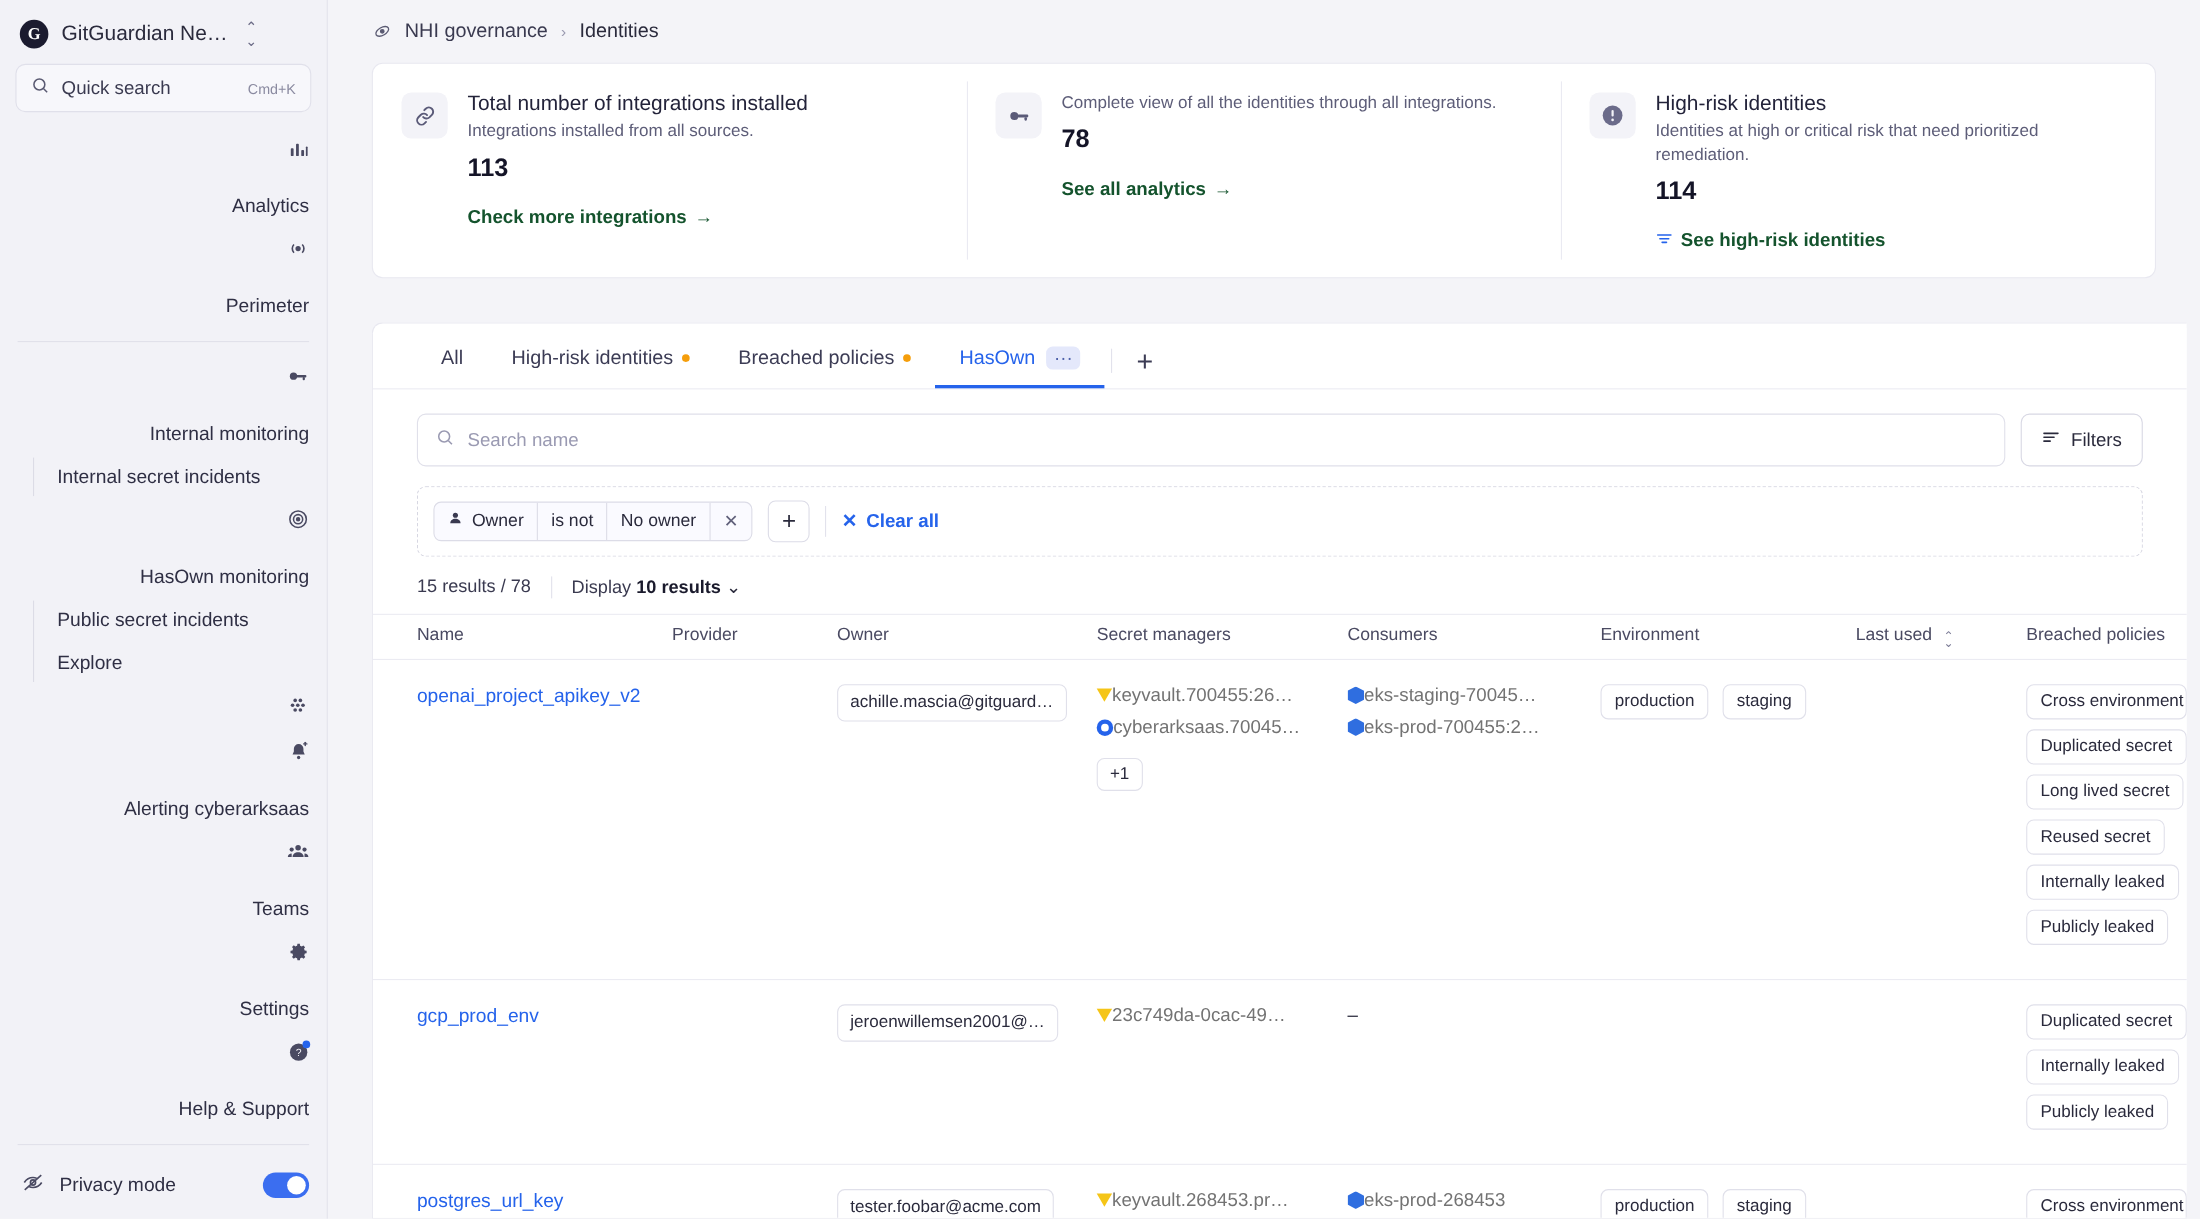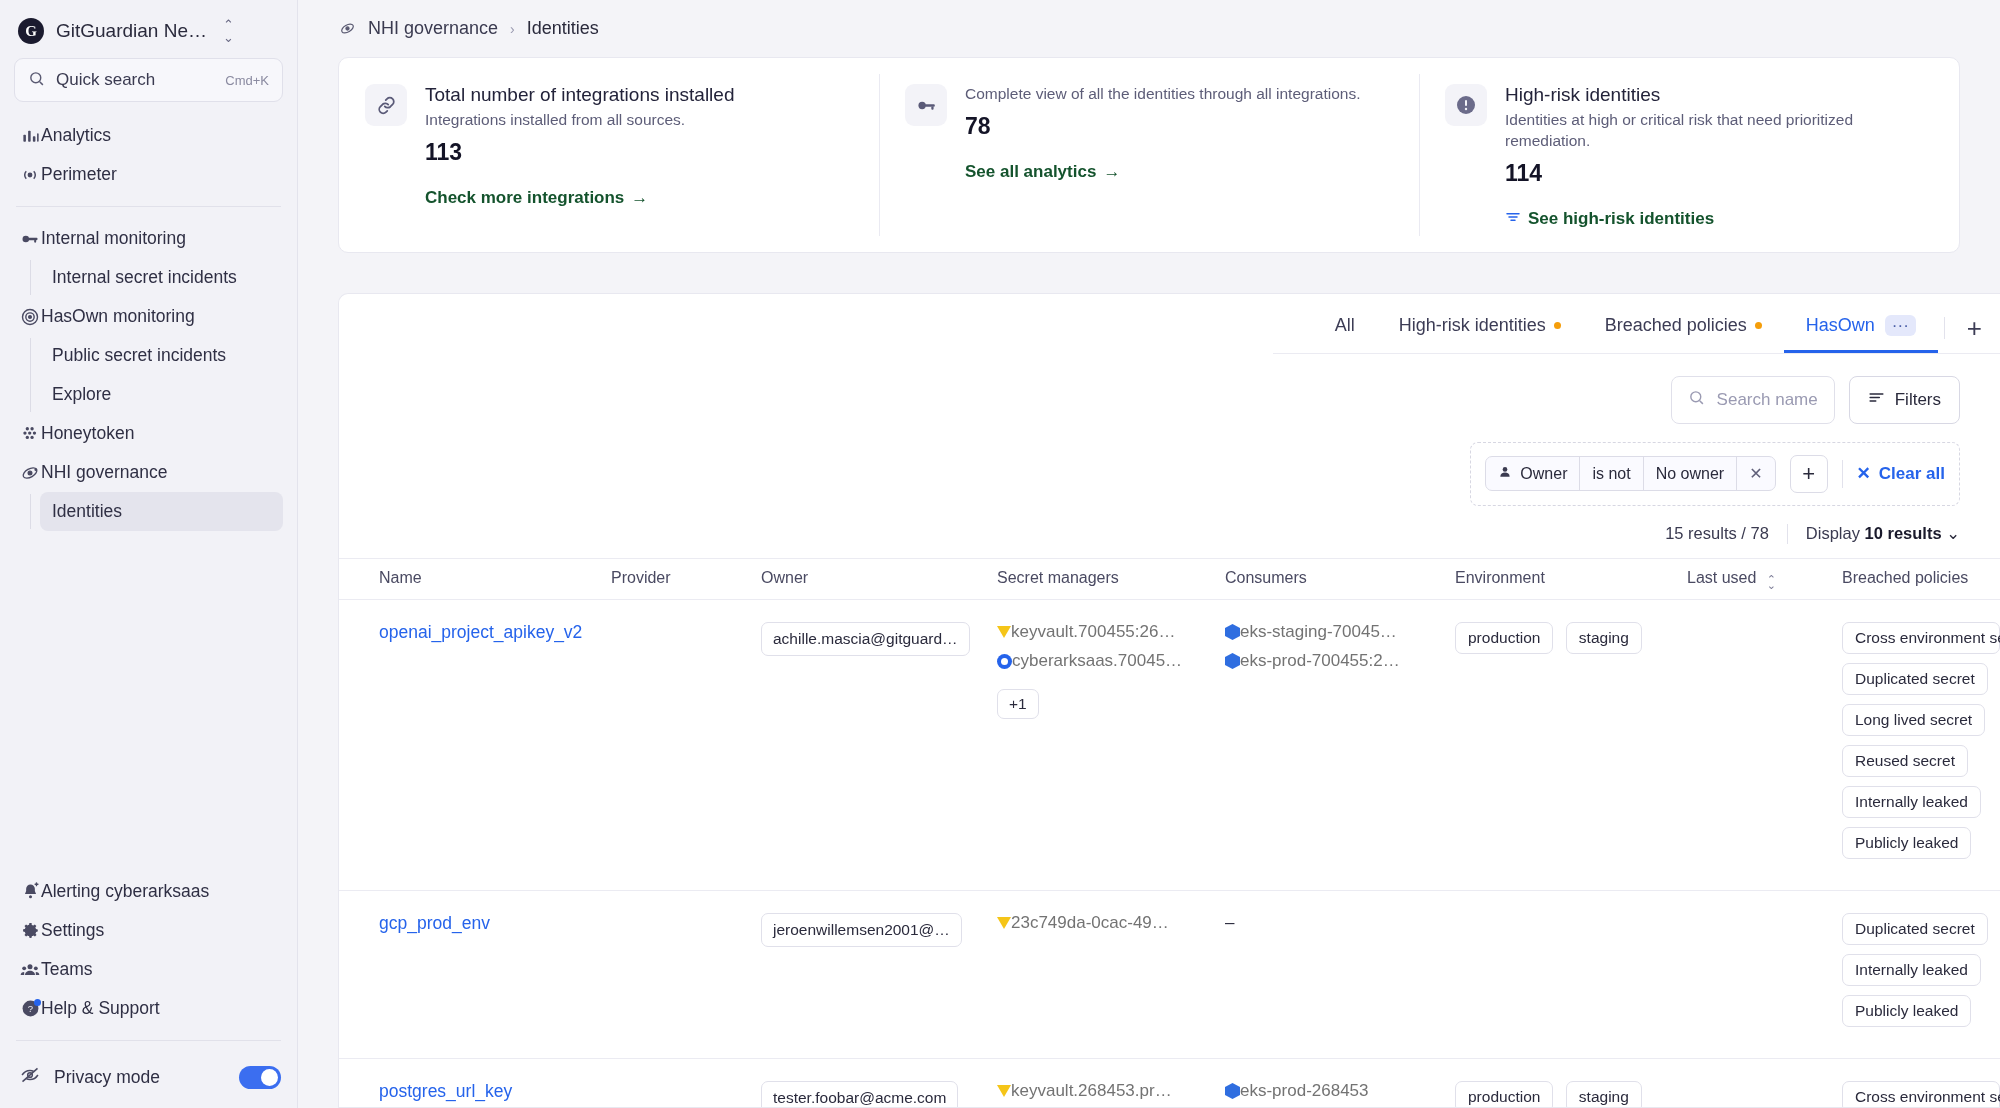--- a/index.html
+++ b/index.html
@@ -41,25 +41,26 @@
     border: 1px solid #e0e0ea;
     border-radius: 9px;
     display: flex; align-items: center; gap: 11px;
     padding: 0 13px;
   }
   .quick-search .qs-label { font-size: 17px; color: #3a3a50; flex: 1; }
   .quick-search .qs-kbd { font-size: 13px; color: #8a8aa0; }
 
   .nav { padding: 0 0 0 0; flex: 1; overflow: hidden; }
   .nav-item {
-    display: flex; align-items: center; gap: 1px;
+    display: flex; align-items: flex-end; gap: 32px;
     padding: 9px 16px 9px 20px;
     font-size: 17.5px; color: #2f2f44;
     cursor: pointer;
     white-space: nowrap;
+    flex-direction: column;
   }
   .nav-item .ic { width: 20px; height: 20px; flex: 0 0 20px; display:flex; align-items:center; justify-content:center; color:#515168; }
   .nav-sub-wrap { position: relative; padding-left: 40px; }
   .nav-sub-wrap::before {
     content:""; position:absolute; left: 30px; top: 2px; bottom: 2px;
     width: 1px; background: #dcdce6;
   }
   .nav-sub {
     display: block; font-size: 17.5px; color: #2f2f44;
     padding: 9px 10px 9px 12px; margin-right: 14px;
@@ -119,28 +120,28 @@
   .card-title { font-size: 19px; color: #23233a; margin-bottom: 4px; }
   .card-desc { font-size: 15.5px; color: #5d5d78; line-height: 1.35; }
   .card-value { font-size: 23px; font-weight: 700; color: #141427; margin-top: 8px; }
   .card-link {
     margin-top: 22px; font-size: 17px; color: #14532d; font-weight: 600;
     display: inline-flex; align-items: center; gap: 7px; cursor: pointer;
   }
 
   
   .panel {
-    margin: 40px 0 0 40px;
+    margin: 40px 12px 0 40px;
     background: #fff;
     border: 1px solid #e8e8f0;
     border-radius: 10px 0 0 0;
     border-right: none;
     flex: 1;
     overflow: hidden;
-    display:flex; flex-direction:column;align-items:flex-end;
+    display:flex; flex-direction:column;
   }
   .tabs {
     display: flex; align-items: flex-end; gap: 0;
     padding: 20px 0 0 40px;
     border-bottom: 1px solid #ebebf2;
     min-height: 60px;
   }
   .tab {
     font-size: 18px; color: #3c3c55; padding: 10px 22px 14px 22px;
     cursor: pointer; display:flex; align-items:center; gap: 8px;
@@ -361,38 +362,38 @@
               <path d="M12 3a5.5 5.5 0 0 0-5.5 5.5v3L5 15h14l-1.5-3.5v-3A5.5 5.5 0 0 0 12 3z"></path>
               <circle cx="12" cy="18.5" r="1.9"></circle>
               <rect x="17" y="2" width="5.2" height="1.7" rx="0.8"></rect>
               <rect x="18.7" y="0.3" width="1.7" height="5.2" rx="0.8"></rect>
             </svg>
         </span>
         <span>Alerting cyberarksaas</span>
       </div>
       <div class="nav-item">
         <span class="ic">
-          <svg width="19" height="19" viewBox="0 0 24 24" fill="#4a4a62">
-              <path d="M12 8.2A3.8 3.8 0 1 0 12 15.8 3.8 3.8 0 0 0 12 8.2zm9.1 5.2.1-1.4-.1-1.4-2.2-.4a7 7 0 0 0-.8-2l1.3-1.8-2-2-1.8 1.3a7 7 0 0 0-2-.8L13.4 2.6 12 2.5l-1.4.1-.4 2.2a7 7 0 0 0-2 .8L6.4 4.3l-2 2 1.3 1.8a7 7 0 0 0-.8 2l-2.2.4L2.6 12l.1 1.4 2.2.4a7 7 0 0 0 .8 2L4.4 17.6l2 2 1.8-1.3a7 7 0 0 0 2 .8l.4 2.2 1.4.1 1.4-.1.4-2.2a7 7 0 0 0 2-.8l1.8 1.3 2-2-1.3-1.8a7 7 0 0 0 .8-2z"></path>
-            </svg>
-        </span>
-        <span>Settings</span>
-      </div>
-      <div class="nav-item">
-        <span class="ic">
           <svg width="20" height="20" viewBox="0 0 24 24" fill="#4a4a62">
               <circle cx="12" cy="8" r="3"></circle>
               <circle cx="5" cy="10" r="2.3"></circle>
               <circle cx="19" cy="10" r="2.3"></circle>
               <path d="M6 18c0-3 2.7-5 6-5s6 2 6 5z"></path>
               <path d="M0.8 18c0-2.2 1.7-3.6 4.2-3.6V18z"></path>
               <path d="M23.2 18c0-2.2-1.7-3.6-4.2-3.6V18z"></path>
             </svg>
         </span>
         <span>Teams</span>
+      </div>
+      <div class="nav-item">
+        <span class="ic">
+          <svg width="19" height="19" viewBox="0 0 24 24" fill="#4a4a62">
+              <path d="M12 8.2A3.8 3.8 0 1 0 12 15.8 3.8 3.8 0 0 0 12 8.2zm9.1 5.2.1-1.4-.1-1.4-2.2-.4a7 7 0 0 0-.8-2l1.3-1.8-2-2-1.8 1.3a7 7 0 0 0-2-.8L13.4 2.6 12 2.5l-1.4.1-.4 2.2a7 7 0 0 0-2 .8L6.4 4.3l-2 2 1.3 1.8a7 7 0 0 0-.8 2l-2.2.4L2.6 12l.1 1.4 2.2.4a7 7 0 0 0 .8 2L4.4 17.6l2 2 1.8-1.3a7 7 0 0 0 2 .8l.4 2.2 1.4.1 1.4-.1.4-2.2a7 7 0 0 0 2-.8l1.8 1.3 2-2-1.3-1.8a7 7 0 0 0 .8-2z"></path>
+            </svg>
+        </span>
+        <span>Settings</span>
       </div>
       <div class="nav-item">
         <span class="ic" style="position:relative;">
           <svg width="19" height="19" viewBox="0 0 24 24" fill="#4a4a62">
               <circle cx="12" cy="12" r="10"></circle>
               <text x="12" y="16.5" font-size="12" fill="#f2f2f7" text-anchor="middle" font-family="Liberation Sans, sans-serif">?</text>
             </svg>
           <span style="position:absolute;right:-1px;top:0;width:7px;height:7px;border-radius:50%;background:#2563eb;"></span>
         </span>
         <span>Help &amp; Support</span>

